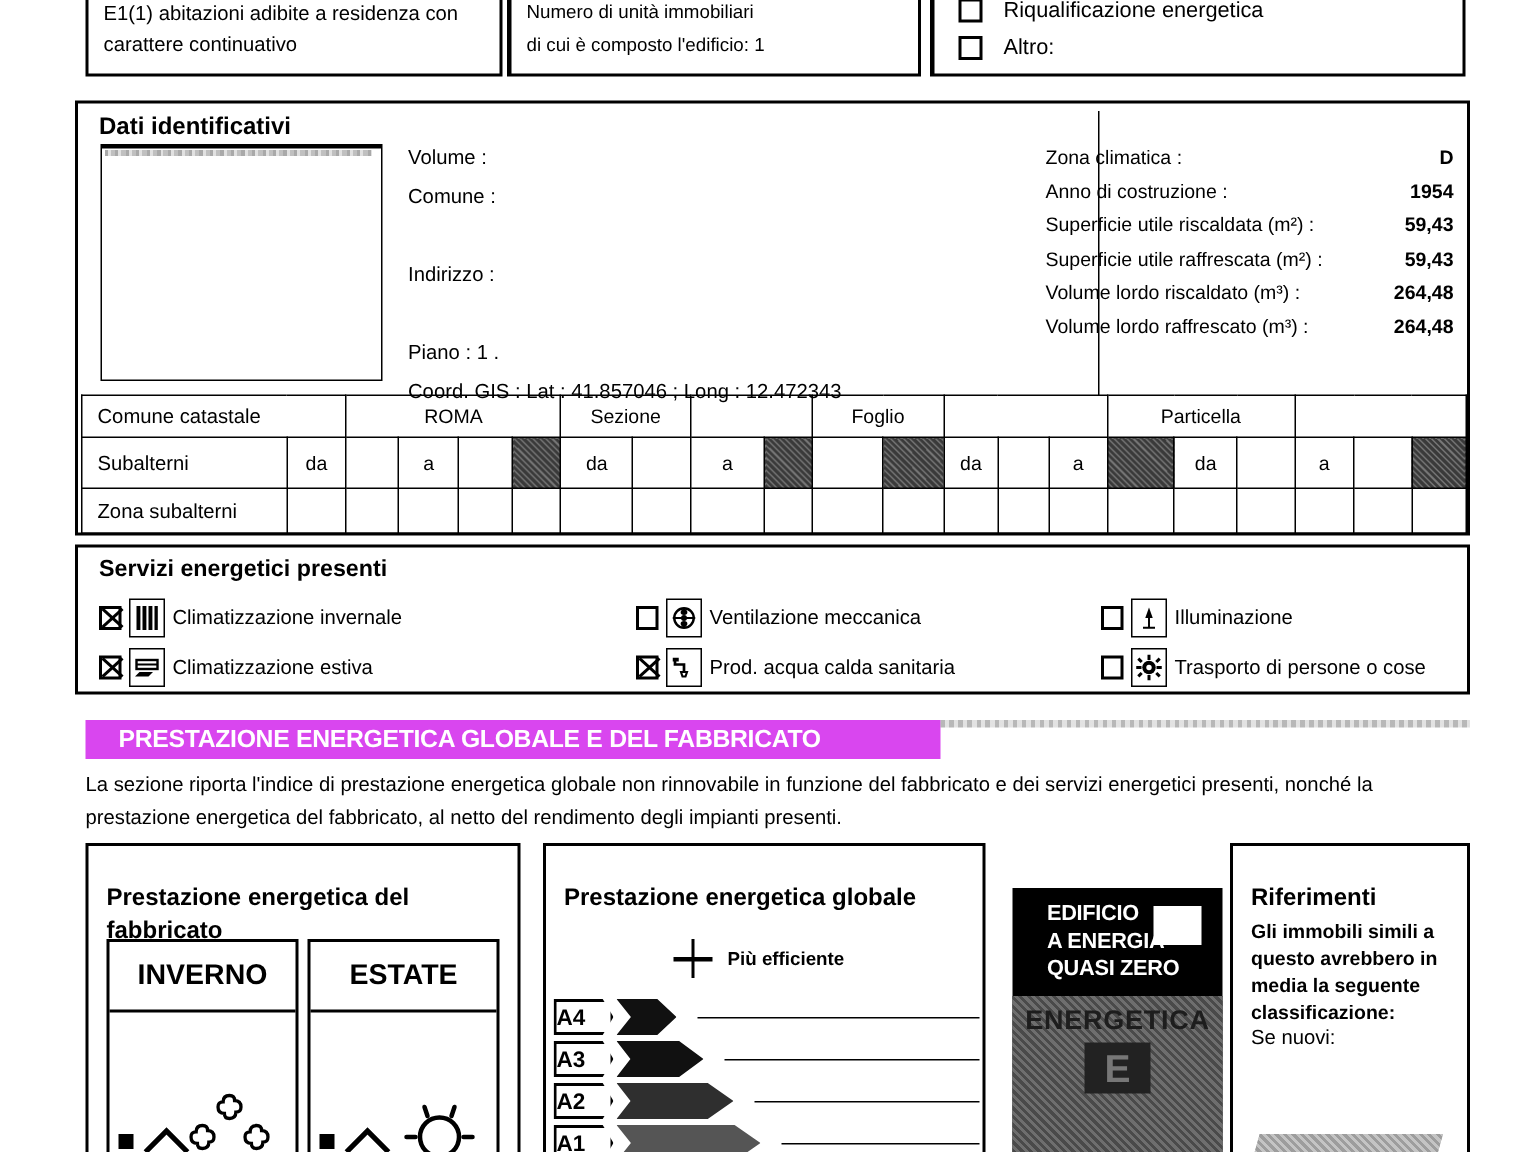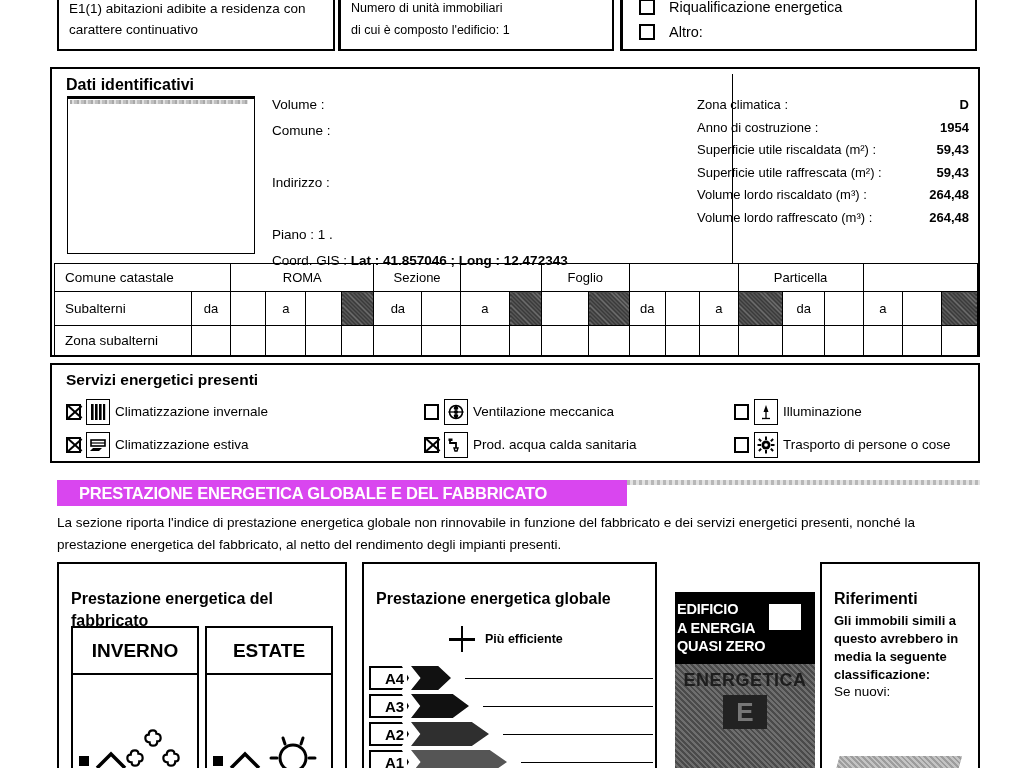--- a/index.html
+++ b/index.html
@@ -83,21 +83,21 @@
     background: repeating-linear-gradient(90deg,#9a9a9a 0 2px,#dcdcdc 2px 4px,#b5b5b5 4px 7px);
     opacity: .85;
   }
   #dati-left-fields {
     position: absolute; left: 220px; top: 28px;
     font-size: 13.5px;
   }
   #dati-left-fields .f { margin-bottom: 2px; height: 24px; }
   #dati-left-fields .gap { height: 26px; }
   #gis { font-weight: normal; }
-  #gis b { font-weight: bold; }
+  #gis b { font-weight: normal; }
 
   #dati-right-fields {
     position: absolute; left: 645px; top: 28px;
     width: 272px;
     font-size: 13px;
   }
   #dati-right-fields .r {
     display: flex; justify-content: space-between;
     align-items: baseline;
     margin-bottom: 7.5px;
@@ -252,21 +252,21 @@
   .class-row {
     position: relative;
     height: 28px;
     display: flex; align-items: center;
   }
   .class-tag {
     width: 40px; height: 24px;
     border: 2px solid #000; background: #fff;
     font-size: 15px; font-weight: bold;
     display: flex; align-items: center;
-    padding-left: 14px;
+    padding-left: 0;
     clip-path: polygon(0 0, 82% 0, 100% 50%, 82% 100%, 0 100%);
     flex: 0 0 auto;
     z-index: 2;
   }
   .class-arrow {
     height: 24px;
     background: #111;
     margin-left: 2px;
     flex: 0 0 auto;
   }
@@ -279,21 +279,21 @@
     margin-left: 14px; margin-right: 6px;
   }
 
   #nzeb-box {
     position: absolute; left: 675px; top: 592px;
     width: 140px; height: 176px;
     background: #000;
   }
   #nzeb-text {
     color: #fff; font-size: 14.5px; font-weight: bold;
-    line-height: 1.28; padding: 8px 0 0 2px;
+    line-height: 1.28; padding: 8px 0 0 23px;
     letter-spacing: -0.2px;
   }
   #nzeb-chk {
     position: absolute; right: 14px; top: 12px;
     width: 32px; height: 26px; background: #fff;
   }
   #nzeb-classe {
     position: absolute; left: 0; top: 72px;
     width: 140px; height: 104px;
     background: repeating-linear-gradient(45deg,#4a4a4a 0 2px,#6e6e6e 2px 4px), #585858;

